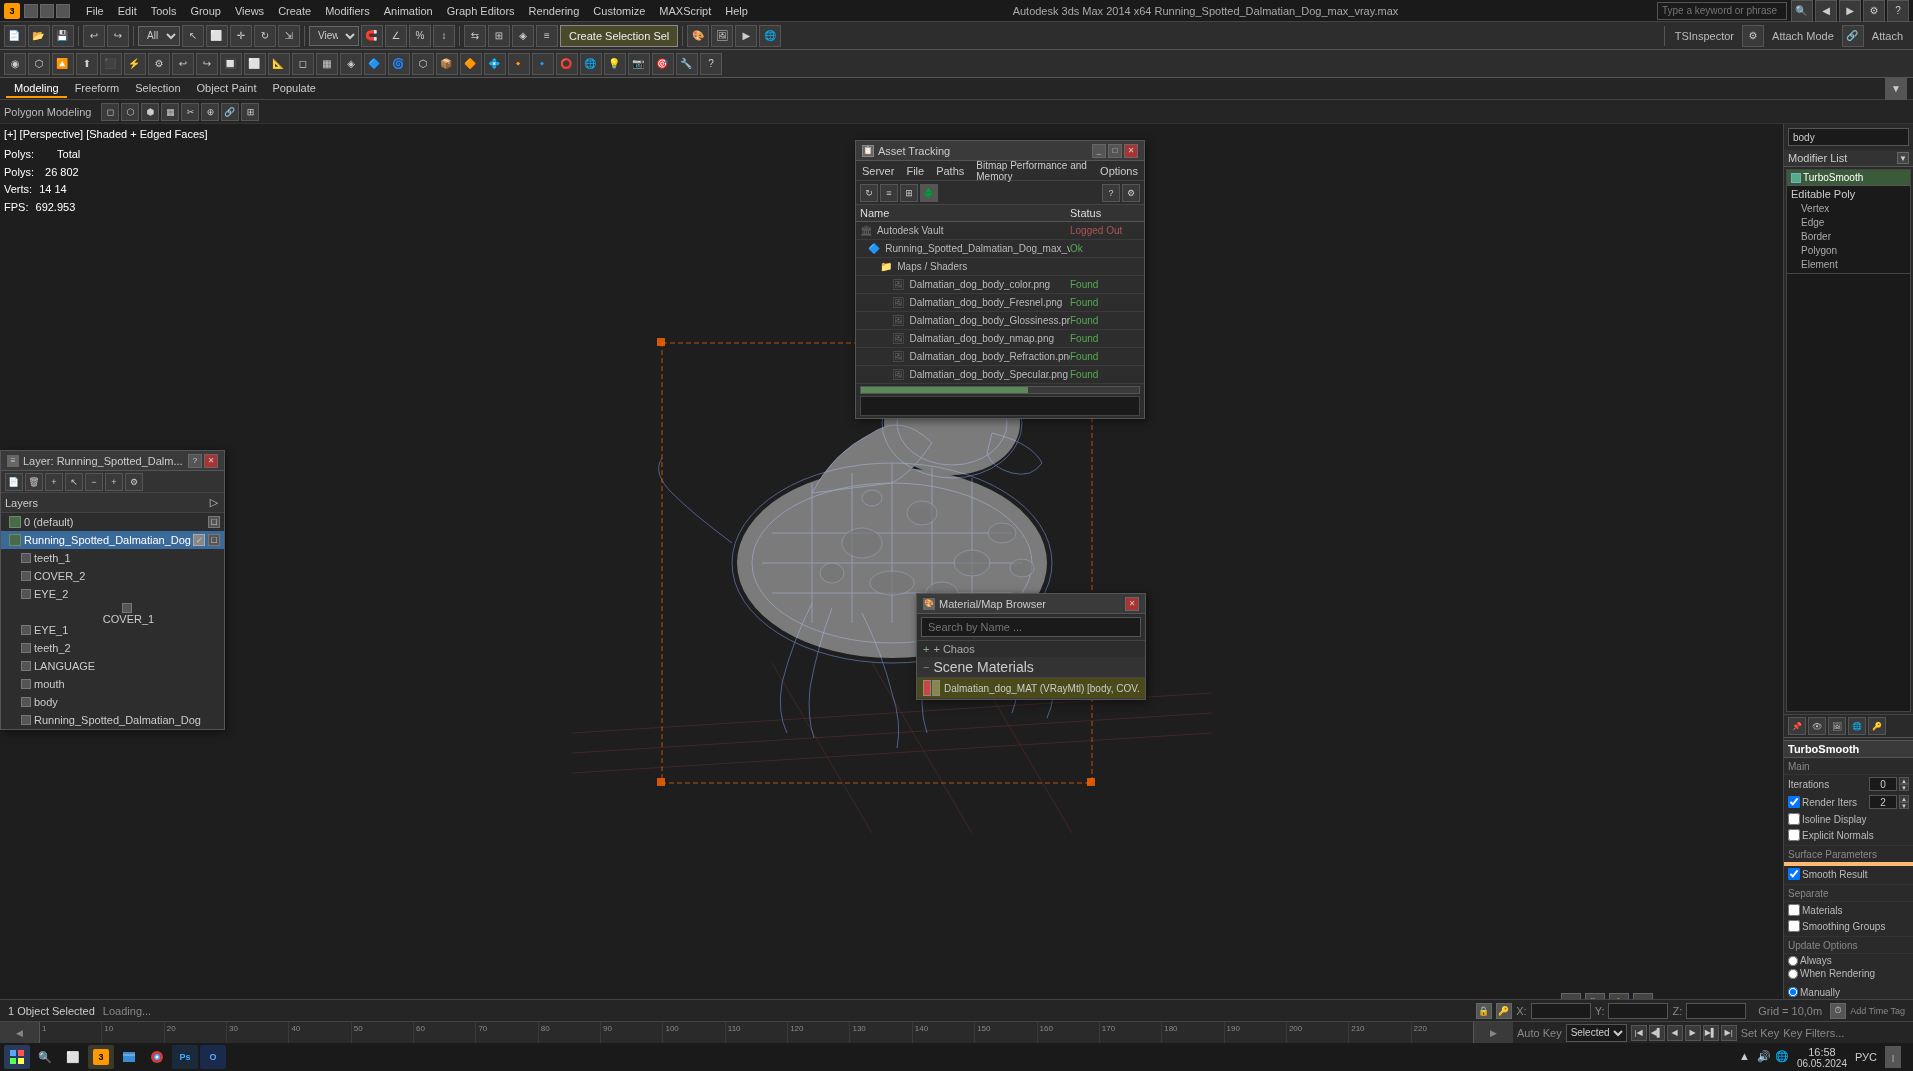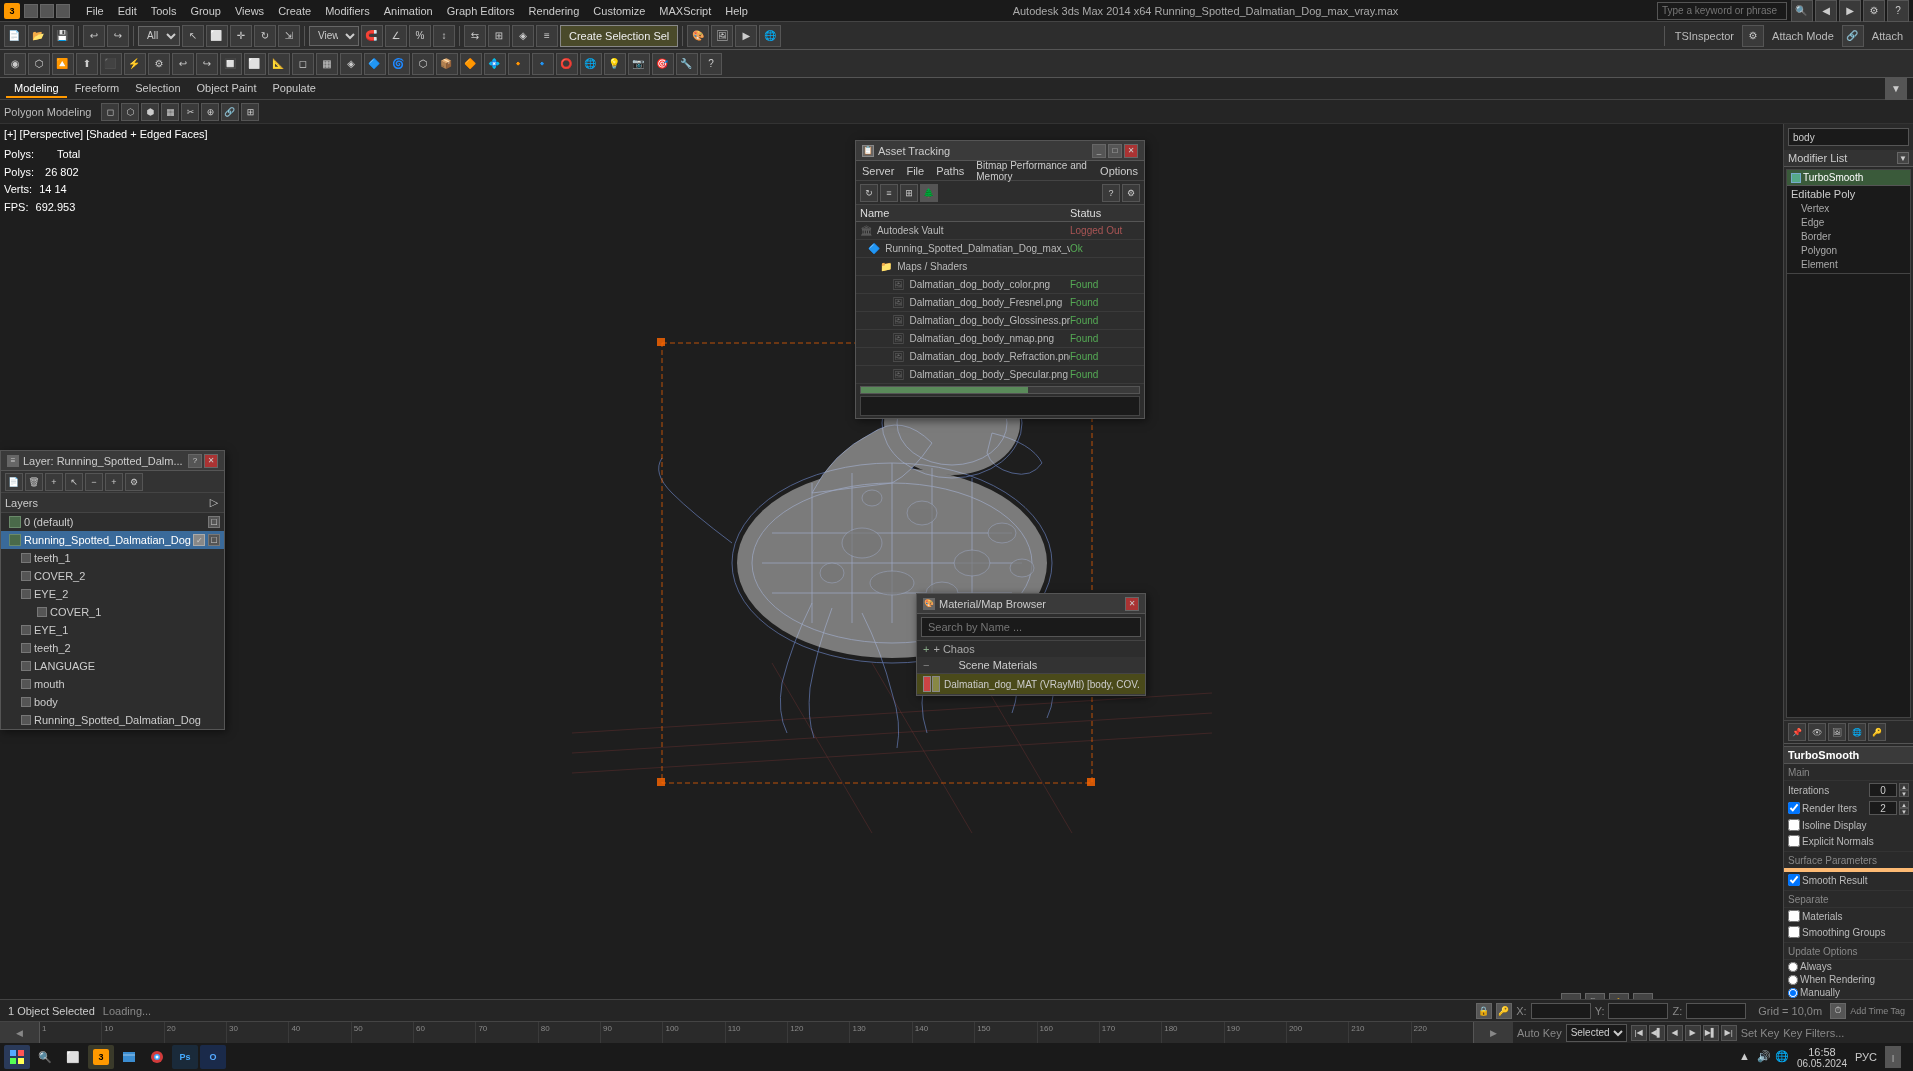--- a/index.html
+++ b/index.html
@@ -730,21 +730,21 @@
         <span style="color:#888;font-size:10px;">Update Options</span>
       </div>
       <div style="display:flex;align-items:center;padding:1px 4px;gap:2px;">
         <input type="radio" name="update" style="width: 10px; height: 10px;">
         <span style="color:#bbb;font-size:10px;">Always</span>
       </div>
       <div style="display:flex;align-items:center;padding:1px 4px;gap:2px;">
         <input type="radio" name="update" style="width: 10px; height: 10px;">
         <span style="color:#bbb;font-size:10px;">When Rendering</span>
       </div>
-      <div style="display:flex;align-items:flex-end;padding:1px 4px;gap:2px;">
+      <div style="display:flex;align-items:flex-start;padding:1px 4px;gap:2px;margin-top:6px;">
         <input type="radio" name="update" checked="" style="width: 10px; height: 10px;">
         <span style="color:#bbb;font-size:10px;">Manually</span>
       </div>
       <div style="text-align:center;padding:2px 4px;">
         <button style="width:90%;height:18px;background:#3a3a3a;border:1px solid #666;color:#ccc;font-size:10px;cursor:pointer;">Update</button>
       </div>
     </div>
   </div>
 </div>
 
@@ -894,21 +894,21 @@
     <span class="layer-name">teeth_1</span>
   </div>
   <div class="layer-item" style="padding-left:20px;">
     <div style="width:10px;height:10px;background:#555;border:1px solid #777;margin-right:3px;flex-shrink:0;"></div>
     <span class="layer-name">COVER_2</span>
   </div>
   <div class="layer-item" style="padding-left:20px;">
     <div style="width:10px;height:10px;background:#555;border:1px solid #777;margin-right:3px;flex-shrink:0;"></div>
     <span class="layer-name">EYE_2</span>
   </div>
-  <div class="layer-item" style="padding-left:36px;">
+  <div class="layer-item" style="padding-left:36px;flex-direction:column;">
     <div style="width:10px;height:10px;background:#555;border:1px solid #777;margin-right:3px;flex-shrink:0;"></div>
     <span class="layer-name">COVER_1</span>
   </div>
   <div class="layer-item" style="padding-left:20px;">
     <div style="width:10px;height:10px;background:#555;border:1px solid #777;margin-right:3px;flex-shrink:0;"></div>
     <span class="layer-name">EYE_1</span>
   </div>
   <div class="layer-item" style="padding-left:20px;">
     <div style="width:10px;height:10px;background:#555;border:1px solid #777;margin-right:3px;flex-shrink:0;"></div>
     <span class="layer-name">teeth_2</span>
@@ -946,21 +946,21 @@
     <input type="text" class="search-input-field" placeholder="Search by Name ..." style="">
   </div>
 
   <div class="chaos-row">
     <span class="add-icon">+</span>
     <span>+ Chaos</span>
   </div>
 
   <div class="material-section-header">
     <span style="font-size:11px;color:#888;margin-right:4px;">−</span>
-    <span style="color:#ccc;font-size:11px;margin-left:25px;">Scene Materials</span>
+    <span style="color:#ccc;font-size:14px;">Scene Materials</span>
   </div>
 
   <div class="material-item selected">
     <div style="display:flex;gap:1px;flex-shrink:0;">
       <div style="width:8px;height:16px;background:#c44;border:1px solid #888;"></div>
       <div style="width:8px;height:16px;background:#884;border:1px solid #888;"></div>
     </div>
     <span class="material-name">Dalmatian_dog_MAT (VRayMtl) [body, COV...</span>
   </div>
 </div>

